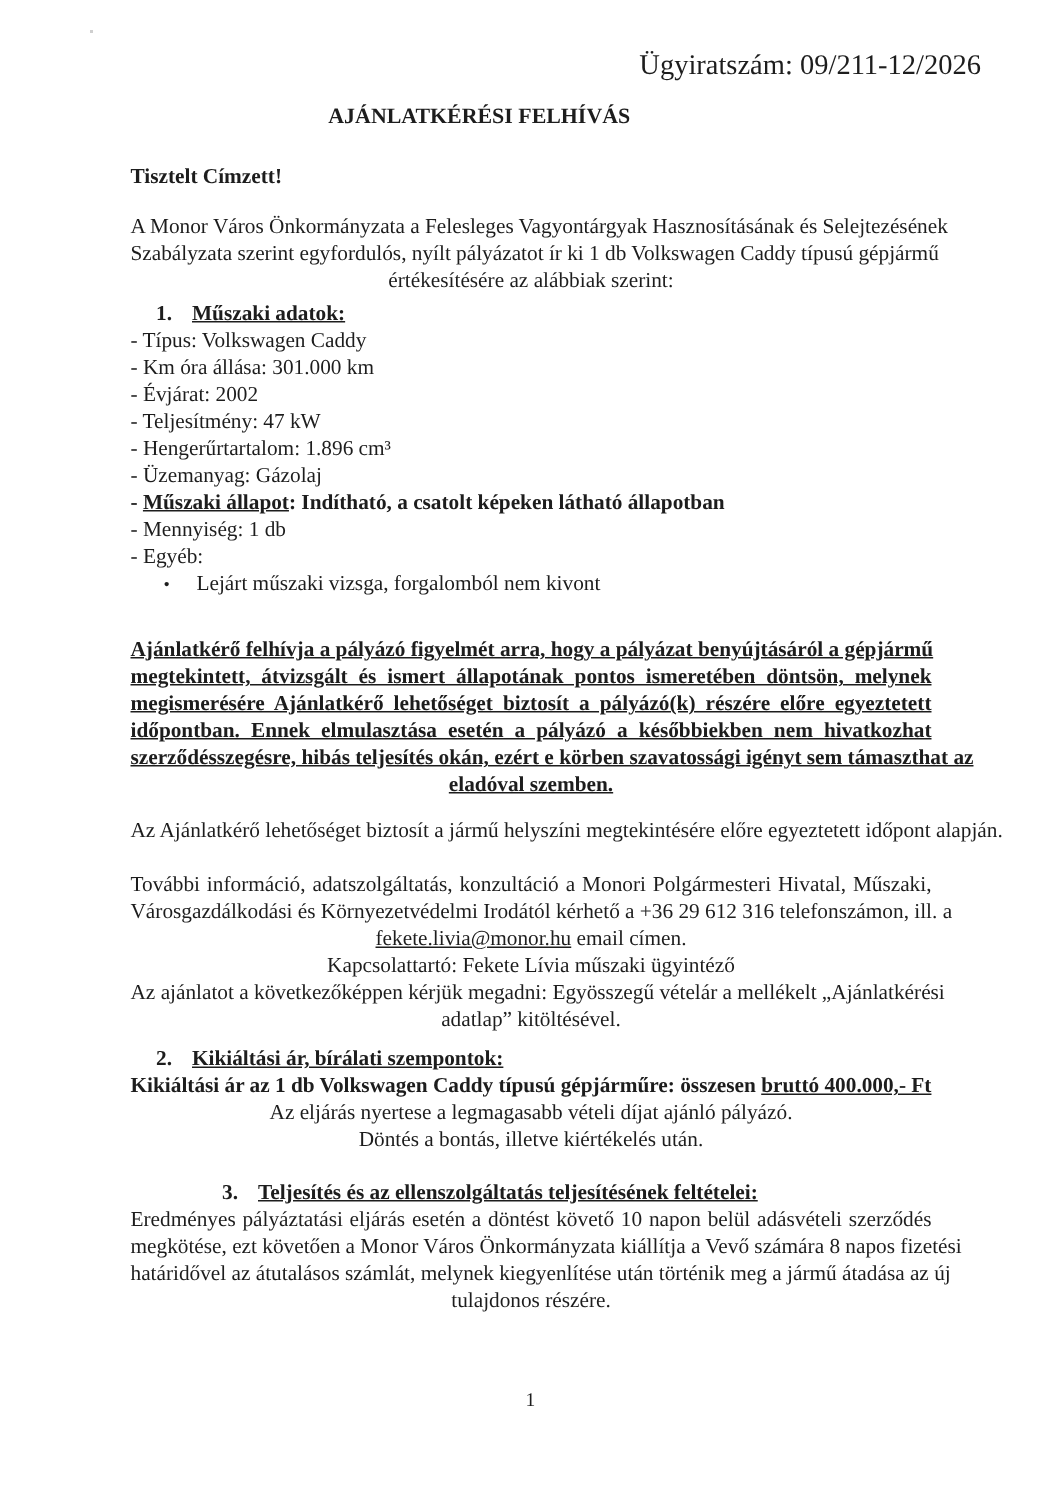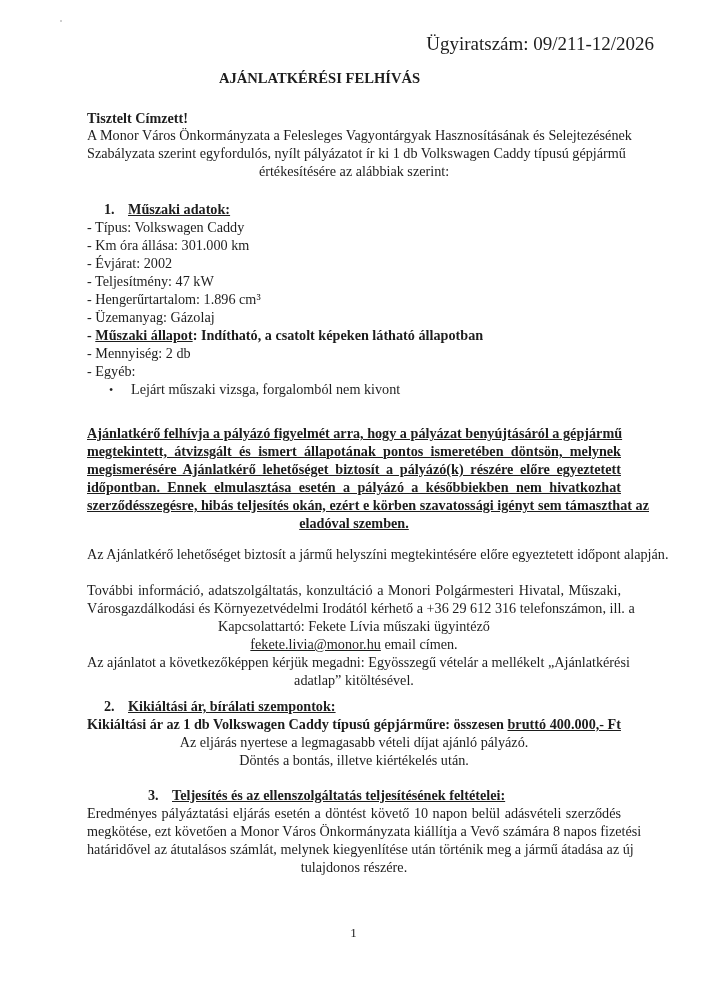--- a/index.html
+++ b/index.html
@@ -29,61 +29,61 @@
   </style>
 </head>
 <body>
 
 <div class="speck"></div>
 
 <div class="abs ref">Ügyiratszám: 09/211-12/2026</div>
 <div class="abs title">AJÁNLATKÉRÉSI FELHÍVÁS</div>
 <div class="abs greeting">Tisztelt Címzett!</div>
 
-<div class="block" style="top:126px;">
+<div class="block" style="top:142px;">
   <span class="line-j">A Monor Város Önkormányzata a Felesleges Vagyontárgyak Hasznosításának és Selejtezésének</span>
   <span class="line-j">Szabályzata szerint egyfordulós, nyílt pályázatot ír ki 1 db Volkswagen Caddy típusú gépjármű</span>
   <span class="line-l">értékesítésére az alábbiak szerint:</span>
 </div>
 
 <div class="heading" style="top:200px;">
   <span class="num">1.</span><span class="txt">Műszaki adatok:</span>
 </div>
 
 <div class="block" style="top:218px;">
   <span class="item">- Típus: Volkswagen Caddy</span>
   <span class="item">- Km óra állása: 301.000 km</span>
   <span class="item">- Évjárat: 2002</span>
   <span class="item">- Teljesítmény: 47 kW</span>
   <span class="item">- Hengerűrtartalom: 1.896 cm³</span>
   <span class="item">- Üzemanyag: Gázolaj</span>
   <span class="item"><span class="bold">- </span><span class="bold u">Műszaki állapot</span><span class="bold">: Indítható, a csatolt képeken látható állapotban</span></span>
-  <span class="item">- Mennyiség: 2 db</span>
+  <span class="item">- Mennyiség: 1 db</span>
   <span class="item">- Egyéb:</span>
   <span class="bullet-row"><span class="dot">•</span><span>Lejárt műszaki vizsga, forgalomból nem kivont</span></span>
 </div>
 
 <div class="block bold u" style="top:424px;">
   <span class="line-j">Ajánlatkérő felhívja a pályázó figyelmét arra, hogy a pályázat benyújtásáról a gépjármű</span>
   <span class="line-j">megtekintett, átvizsgált és ismert állapotának pontos ismeretében döntsön, melynek</span>
   <span class="line-j">megismerésére Ajánlatkérő lehetőséget biztosít a pályázó(k) részére előre egyeztetett</span>
   <span class="line-j">időpontban. Ennek elmulasztása esetén a pályázó a későbbiekben nem hivatkozhat</span>
   <span class="line-j">szerződésszegésre, hibás teljesítés okán, ezért e körben szavatossági igényt sem támaszthat az</span>
   <span class="line-l">eladóval szemben.</span>
 </div>
 
 <div class="block" style="top:545px;">
   <span class="line-l">Az Ajánlatkérő lehetőséget biztosít a jármű helyszíni megtekintésére előre egyeztetett időpont alapján.</span>
 </div>
 
 <div class="block" style="top:581px;">
   <span class="line-j">További információ, adatszolgáltatás, konzultáció a Monori Polgármesteri Hivatal, Műszaki,</span>
   <span class="line-j">Városgazdálkodási és Környezetvédelmi Irodától kérhető a +36 29 612 316 telefonszámon, ill. a</span>
+  <span class="line-l"><a class="link">fekete.livia@monor.hu</a><span> email címen.</span></span>
   <span class="line-l">Kapcsolattartó: Fekete Lívia műszaki ügyintéző</span>
-  <span class="line-l"><a class="link">fekete.livia@monor.hu</a><span> email címen.</span></span>
   <span class="line-j">Az ajánlatot a következőképpen kérjük megadni: Egyösszegű vételár a mellékelt „Ajánlatkérési</span>
   <span class="line-l">adatlap” kitöltésével.</span>
 </div>
 
 <div class="heading" style="top:697px;">
   <span class="num">2.</span><span class="txt">Kikiáltási ár, bírálati szempontok:</span>
 </div>
 
 <div class="block" style="top:715px;">
   <span class="line-l bold"><span>Kikiáltási ár az 1 db Volkswagen Caddy típusú gépjárműre: összesen </span><span class="u">bruttó 400.000,- Ft</span></span>

